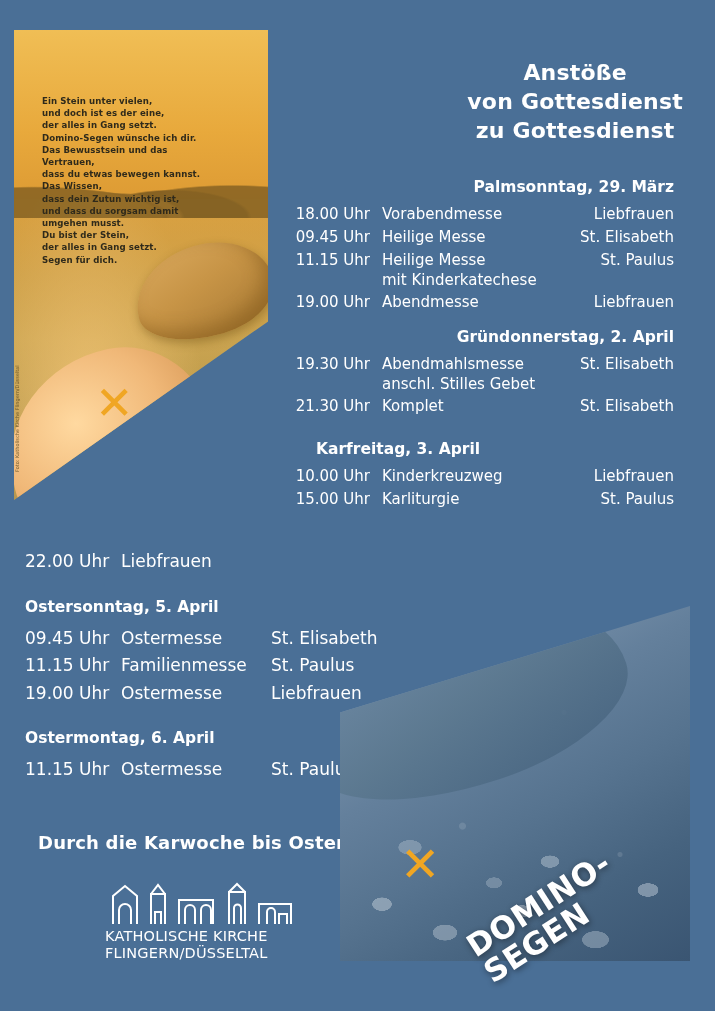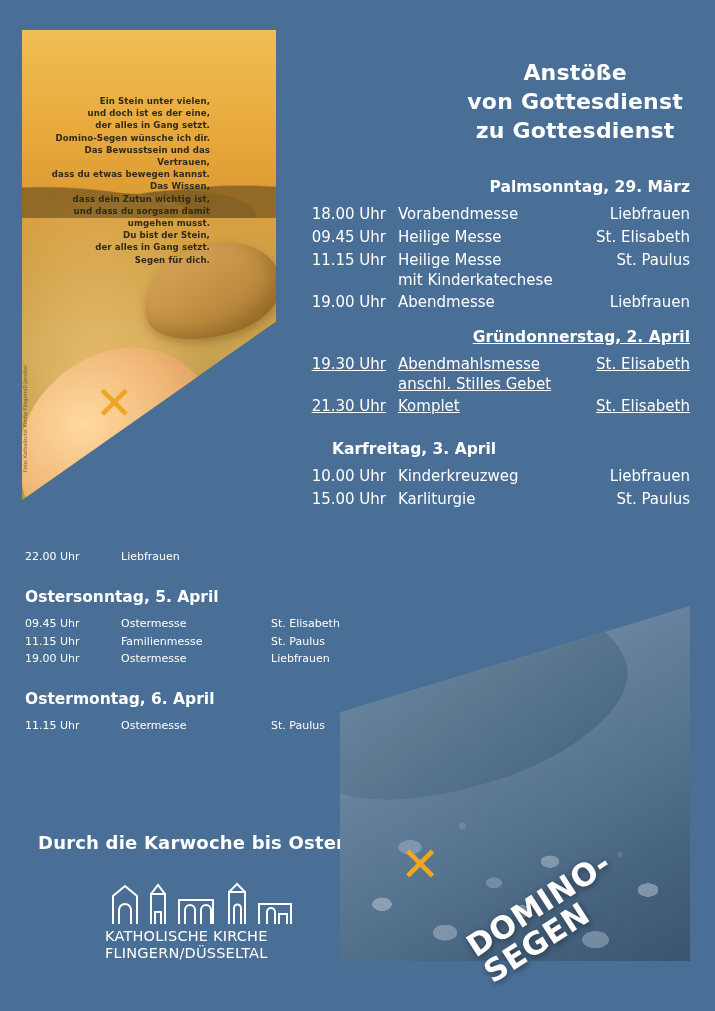--- a/index.html
+++ b/index.html
@@ -12,37 +12,36 @@
     height: 1011px;
     position: relative;
     font-family: "DejaVu Sans", sans-serif;
     color: #ffffff;
     overflow: hidden;
   }
 
   
   .photo {
     position: absolute;
-    left: 22px;
+    left: 14px;
     top: 30px;
     width: 254px;
     height: 470px;
     background:
       radial-gradient(ellipse at 30% 82%, rgba(255,214,140,0.95) 0%, rgba(233,167,70,0.0) 45%),
       linear-gradient(180deg,
         #e8a93c 0%,
         #e7a93a 22%,
         #dba03a 38%,
         #caa24a 52%,
         #c8a957 66%,
         #b79b4e 80%,
         #a08640 100%);
     clip-path: polygon(0 0, 100% 0, 100% 62%, 0 100%);
     overflow: hidden;
-    text-align: right;
   }
   
   .photo .sky {
     position: absolute; left: 0; top: 0; width: 100%; height: 36%;
     background: linear-gradient(180deg,#f0be55 0%, #e8a93c 60%, #dd9b34 100%);
   }
   .photo .trees {
     position: absolute; left: 0; top: 28%; width: 100%; height: 12%;
     background:
       radial-gradient(ellipse at 8% 100%, #7a5a20 0 38%, transparent 40%),
@@ -114,21 +113,21 @@
     text-align: center;
     font-size: 22px;
     font-weight: bold;
     line-height: 1.32;
     letter-spacing: .2px;
   }
 
   
   .right-col {
     position: absolute;
-    left: 300px;
+    left: 284px;
     top: 178px;
     width: 390px;
   }
   .right-col .block { margin-bottom: 14px; }
   .right-col .block-title {
     text-align: right;
     font-size: 15.5px;
     font-weight: bold;
     margin-bottom: 7px;
   }
@@ -165,21 +164,21 @@
     left: 25px;
     top: 548px;
     width: 420px;
   }
   .left-col .block { margin-bottom: 16px; }
   .left-col .block-title {
     font-size: 15.5px;
     font-weight: bold;
     margin-bottom: 9px;
   }
-  .left-col .row { font-size: 11px; line-height: 1.62; }
+  .left-col .row { font-size: 17px; line-height: 1.62; }
   .left-col .row .time { width: 86px; text-align: left; padding-right: 10px; }
   .left-col .row .what { width: 150px; flex: none; }
   .left-col .row .where { text-align: left; min-width: 0; }
 
   .slogan {
     position: absolute;
     left: 38px;
     top: 832px;
     font-size: 18px;
     font-weight: bold;
@@ -311,21 +310,21 @@
       <span class="what sub">mit Kinderkatechese</span>
       <span class="where"></span>
     </div>
     <div class="row">
       <span class="time">19.00 Uhr</span>
       <span class="what">Abendmesse</span>
       <span class="where">Liebfrauen</span>
     </div>
   </div>
 
-  <div class="block" style="margin-top:5px;text-decoration:underline;">
+  <div class="block" style="margin-top:5px;">
     <div class="block-title">Gründonnerstag, 2. April</div>
     <div class="row">
       <span class="time">19.30 Uhr</span>
       <span class="what">Abendmahlsmesse</span>
       <span class="where">St. Elisabeth</span>
     </div>
     <div class="row">
       <span class="time"></span>
       <span class="what sub">anschl. Stilles Gebet</span>
       <span class="where"></span>

